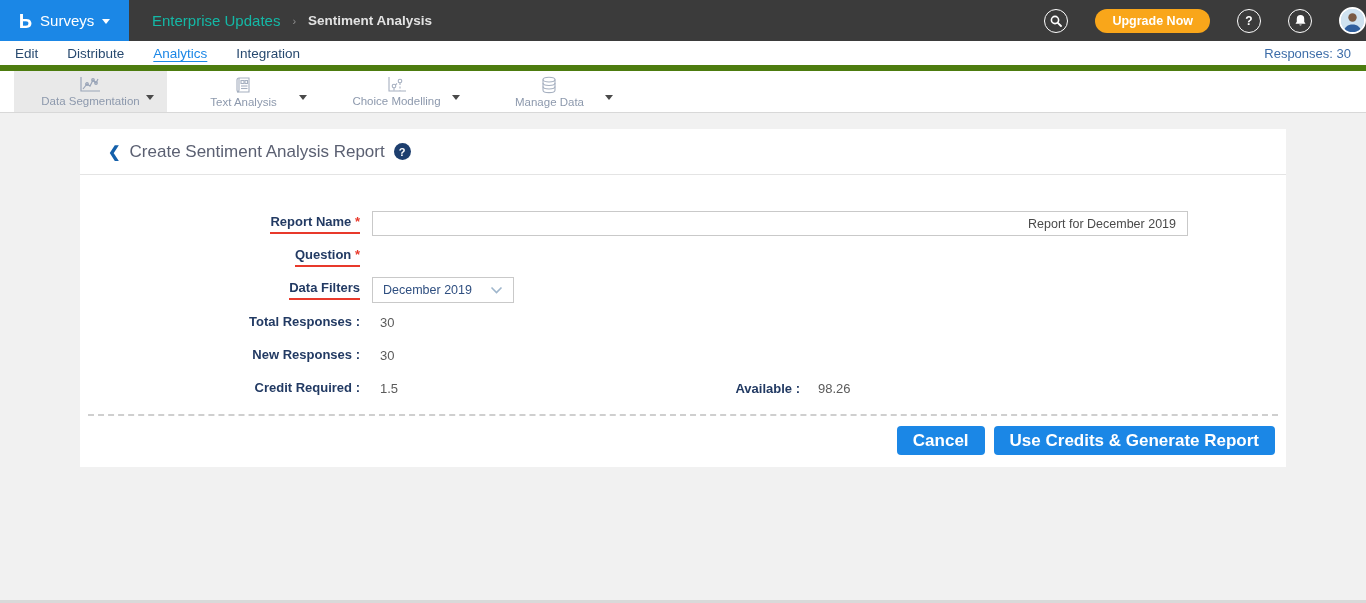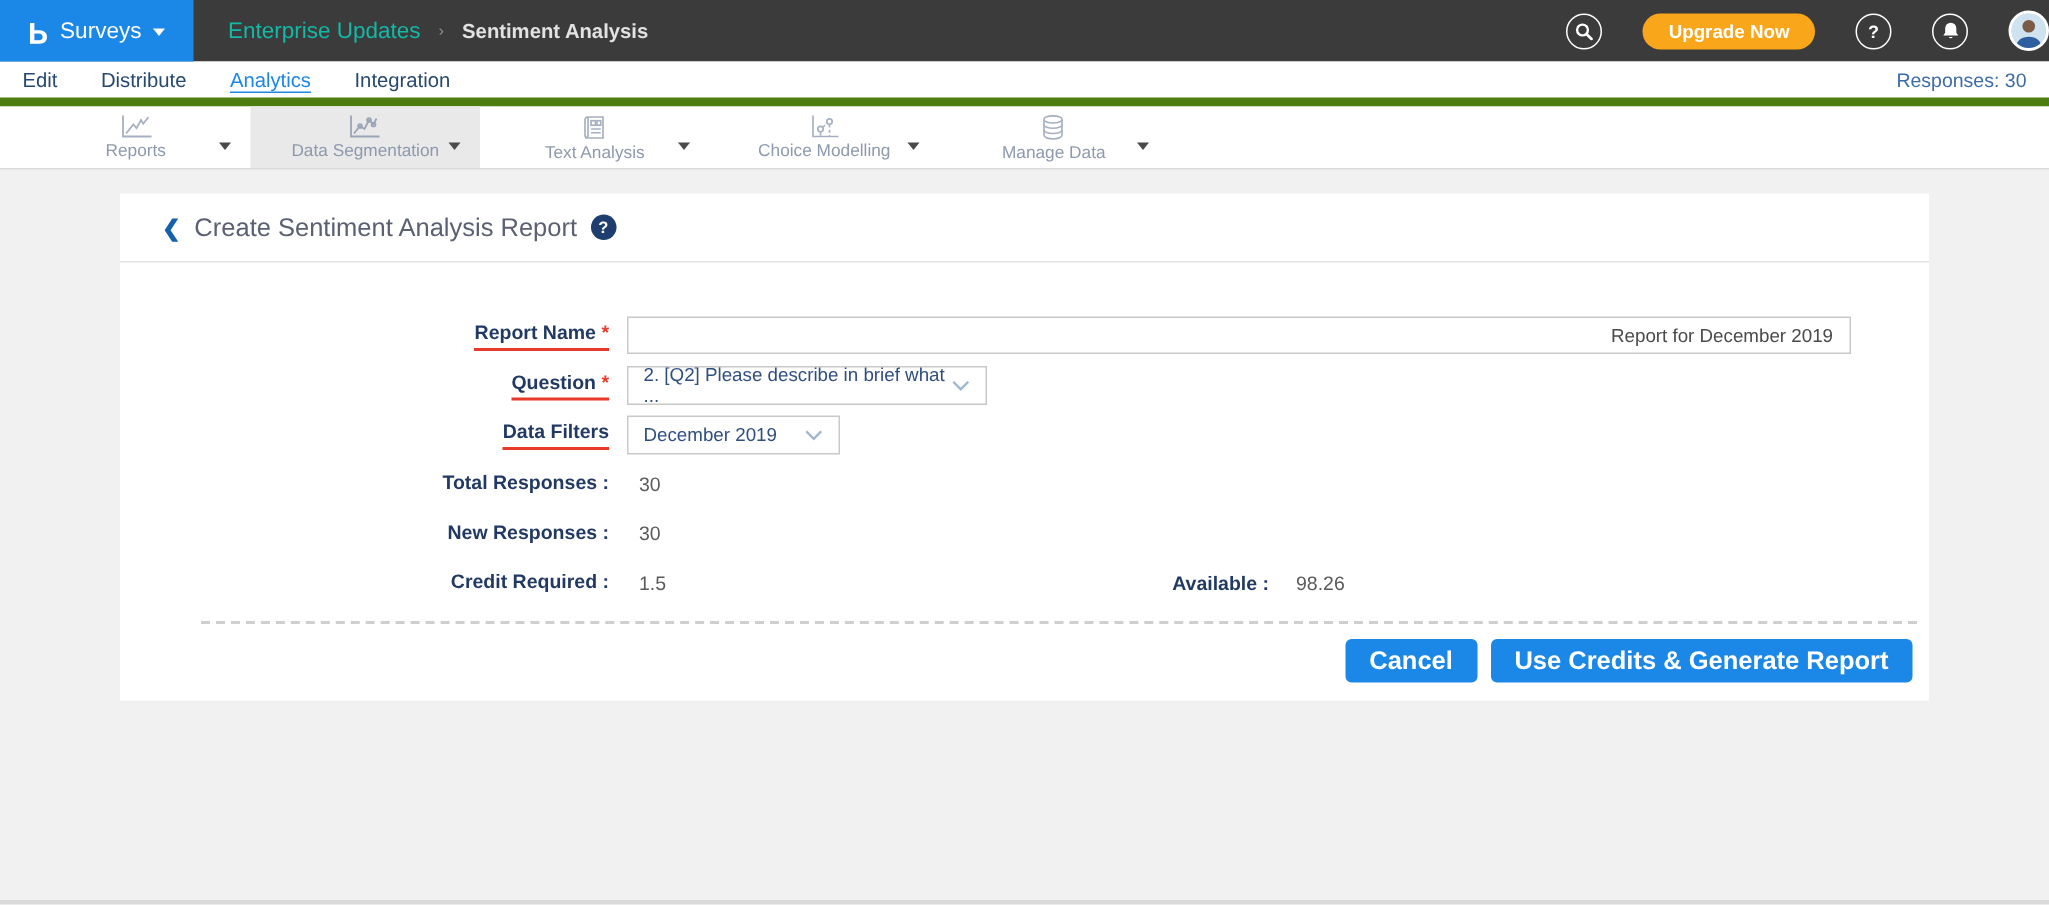--- a/index.html
+++ b/index.html
@@ -37,21 +37,21 @@
   .tool-icon svg { display:block; }
 
   
   .page-area { padding:16px 80px 0 80px; }
   .card { background:#fff; width:1206px; }
   .card-title-row { display:flex; align-items:center; height:46px; padding:0 28px; border-bottom:1px solid #e4e4e4; }
   .back-chevron { color:#1460aa; font-size:15px; font-weight:700; cursor:pointer; }
   .card-title { color:#5b6072; font-size:17px; margin:0 9px 0 9px; }
   .help-badge { width:17px; height:17px; border-radius:50%; background:#1d3e6e; color:#fff; font-size:11px; font-weight:700; display:flex; align-items:center; justify-content:center; cursor:pointer; }
 
-  .card-body { padding-top:36px;padding-left:46px; }
+  .card-body { padding-top:36px; }
   .form-row { display:flex; align-items:center; height:25px; margin-bottom:8px; }
   .flabel { width:280px; text-align:right; font-size:13px; font-weight:700; color:#223a63; flex:none; }
   .flabel .inner { display:inline-block; padding-bottom:3px; }
   .flabel.marked .inner { border-bottom:2px solid #e8392b; }
   .req { color:#e8392b; }
   .fcontrol { margin-left:12px; display:flex; align-items:center; }
   .text-input { width:816px; height:25px; border:1px solid #c9c9c9; padding:0 11px; font-size:12.5px; color:#4a4a4a; font-family:"Liberation Sans",sans-serif; outline:none;text-align:right; }
   .select-box { height:26px; border:1px solid #c9c9c9; display:flex; align-items:center; padding:0 10px; font-size:12.5px; color:#2f4f80; cursor:pointer; background:#fff; }
   .select-box.q { width:240px; }
   .select-box.f { width:142px; }
@@ -108,32 +108,20 @@
 <div class="navbar">
   <a class="nav-item">Edit</a>
   <a class="nav-item">Distribute</a>
   <a class="nav-item active">Analytics</a>
   <a class="nav-item">Integration</a>
   <span class="responses-count">Responses: 30</span>
 </div>
 
 <div class="toolbar">
 
-  <div class="tool-tab">
-    <div class="tool-center">
-      <span class="tool-icon">
-        <svg width="22" height="17" viewBox="0 0 22 17" fill="none" stroke="#a6b0c0" stroke-width="1.2">
-            <path d="M2 1 V15 H21"></path>
-            <path d="M4 13 L9 7 L11 9.5 L14 4 L15.5 6.5 L19 2"></path>
-          </svg>
-      </span>
-      <span class="tool-label">Reports</span>
-    </div>
-    <span class="tool-caret"></span>
-  </div>
 
   <div class="tool-tab active">
     <div class="tool-center">
       <span class="tool-icon">
         <svg width="22" height="17" viewBox="0 0 22 17" fill="none" stroke="#9aa5b8" stroke-width="1.2">
             <path d="M2 1 V15 H21"></path>
             <path d="M4 13 L8 8 L11 10 L14 4 L17 7 L19 3"></path>
             <circle cx="8" cy="8" r="1.3"></circle>
             <circle cx="14" cy="4" r="1.3"></circle>
             <circle cx="17" cy="7" r="1.3"></circle>
@@ -211,30 +199,20 @@
           <span class="inner"><span>Report Name</span> <span class="req">*</span></span>
         </div>
         <div class="fcontrol">
           <input class="text-input" type="text" value="Report for December 2019" style="">
         </div>
       </div>
 
       <div class="form-row">
         <div class="flabel marked">
           <span class="inner"><span>Question</span> <span class="req">*</span></span>
-        </div>
-        <div class="fcontrol">
-          <div class="select-box q">
-            <span>2. [Q2] Please describe in brief what ...</span>
-            <span class="select-chevron">
-              <svg width="13" height="8" viewBox="0 0 13 8" fill="none" stroke="#9fb6cc" stroke-width="1.6">
-                  <path d="M1.5 1.5 L6.5 6.5 L11.5 1.5"></path>
-                </svg>
-            </span>
-          </div>
         </div>
       </div>
 
       <div class="form-row">
         <div class="flabel marked">
           <span class="inner"><span>Data Filters</span></span>
         </div>
         <div class="fcontrol">
           <div class="select-box f">
             <span>December 2019</span>

